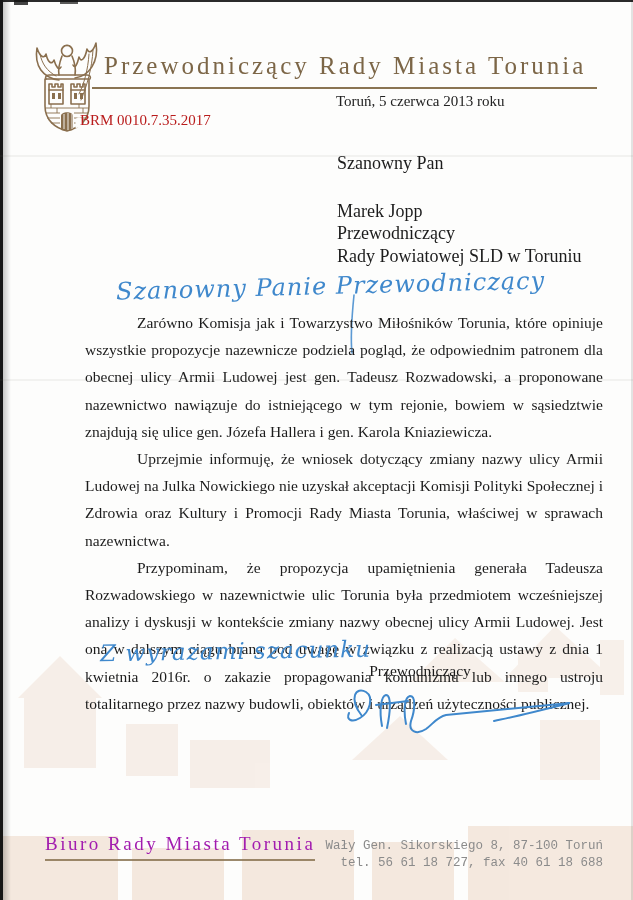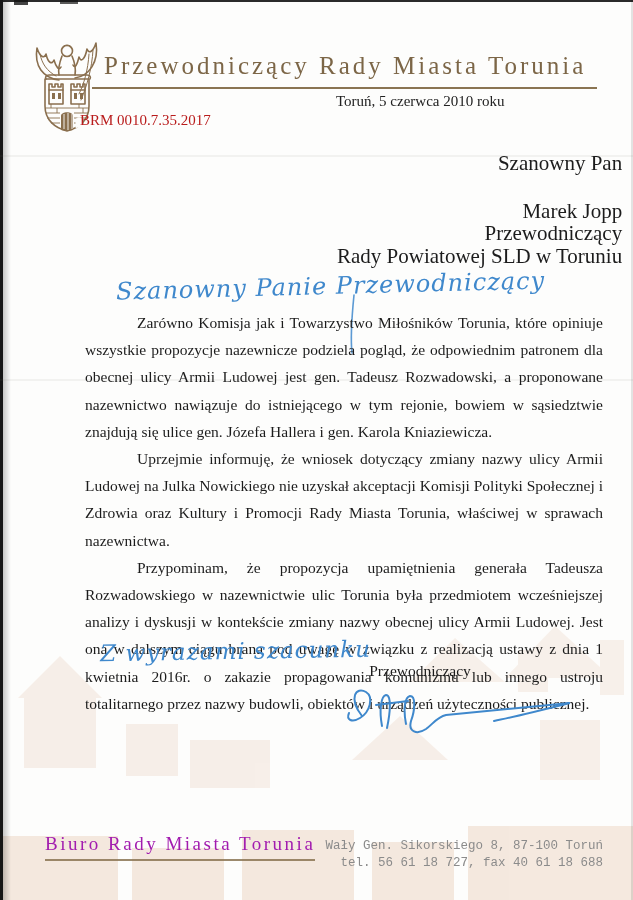--- a/index.html
+++ b/index.html
@@ -24,21 +24,21 @@
   
   .crest{position:absolute;left:28px;top:38px;width:78px;height:100px;}
   .lh-title{
     position:absolute;left:104px;top:52px;width:500px;
     font-size:25px;letter-spacing:3px;color:#7c6647;white-space:nowrap;
   }
   .lh-rule{position:absolute;left:92px;top:87px;width:505px;height:2px;background:#8a7452;}
   .lh-date{position:absolute;left:336px;top:93px;font-size:15px;color:#222;}
   .lh-ref{position:absolute;left:80px;top:112px;font-size:15px;color:#b91c1c;}
   
-  .recipient{position:absolute;left:337px;top:152px;font-size:21px;line-height:22.5px;text-align:right;}
+  .recipient{position:absolute;left:337px;top:152px;font-size:18px;line-height:22.5px;}
   .recipient .salutation{margin-bottom:25px;}
   
   .hand{
     position:absolute;color:#3f88cc;font-style:italic;
     font-family:"DejaVu Serif", serif;white-space:nowrap;
   }
   .hand-greeting{left:116px;top:272px;font-size:24px;letter-spacing:1px;transform:rotate(-1.5deg);}
   .hand-closing{left:100px;top:638px;font-size:23px;letter-spacing:1px;transform:rotate(-1deg);}
   .ink-stroke{position:absolute;left:345px;top:293px;width:16px;height:62px;}
   
@@ -142,21 +142,21 @@
       <path d="M22,66 L22,70 M28,70 L28,75 M50,66 L50,70 M54,70 L54,75"></path>
 
       <path d="M35,76 L35,91 M39,75 L39,92 M43,76 L43,91" stroke="#fdfdfc"></path>
 
       <path d="M47,90 L47,82 C47,79 53,79 53,82 L53,89" stroke="#fdfdfc" fill="#fdfdfc"></path>
     </g>
   </svg>
 
   <div class="lh-title">Przewodniczący Rady Miasta Torunia</div>
   <div class="lh-rule"></div>
-  <div class="lh-date">Toruń, 5 czerwca 2010 roku</div>
+  <div class="lh-date">Toruń, 5 czerwca 2013 roku</div>
   <div class="lh-ref">BRM 0010.7.35.2017</div>
 
   <div class="recipient">
     <div class="salutation">Szanowny Pan</div>
     <div>Marek Jopp</div>
     <div>Przewodniczący</div>
     <div>Rady Powiatowej SLD w Toruniu</div>
   </div>
 
   <div class="hand hand-greeting">Szanowny Panie Przewodniczący</div>

